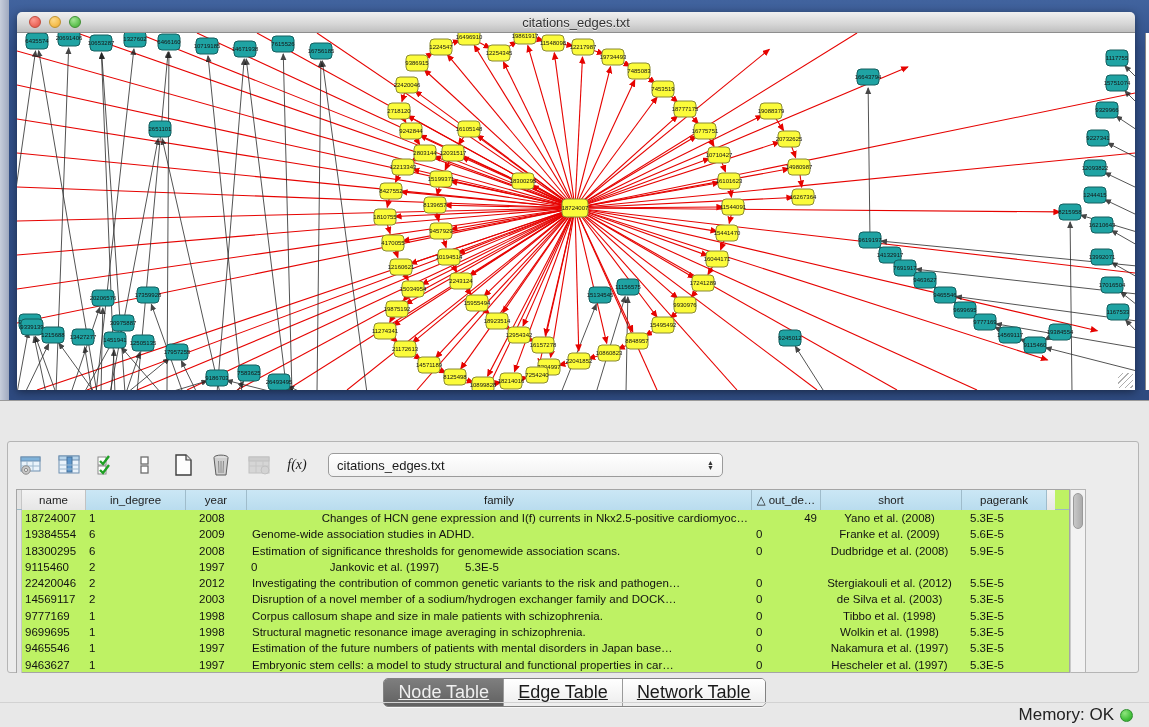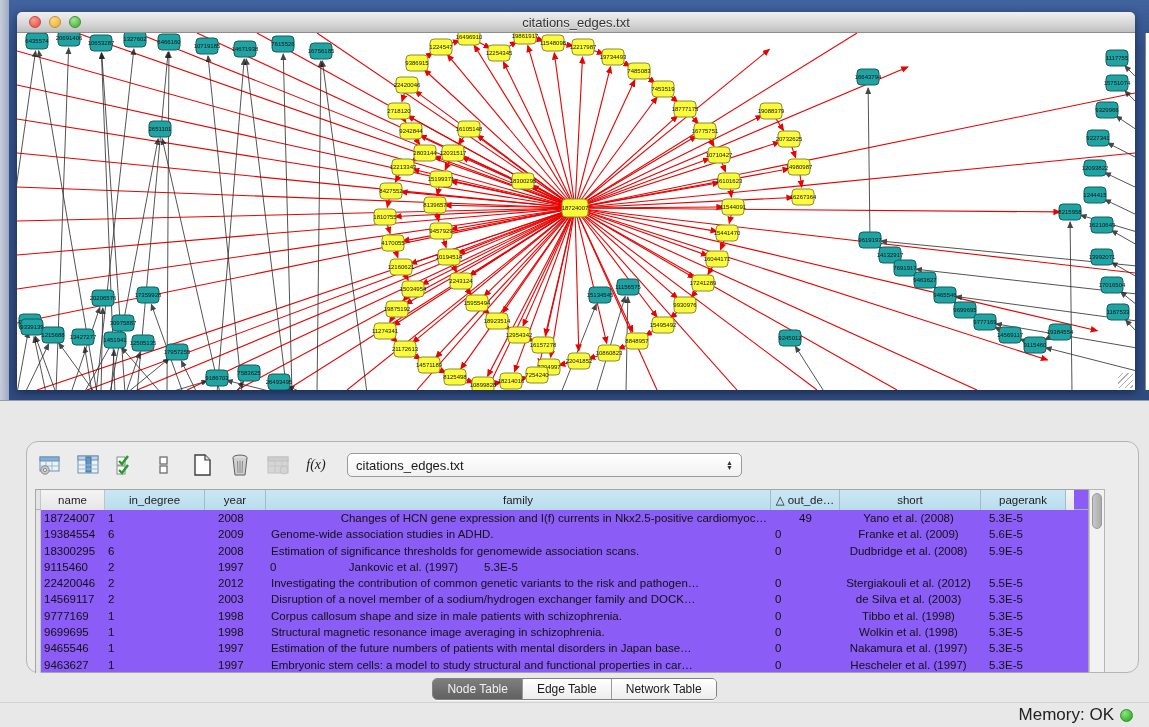--- a/index.html
+++ b/index.html
@@ -34,52 +34,52 @@
   .gnode-label{font-size:6px;fill:#151515;text-anchor:middle;}
 
   
   .table-panel{position:absolute;top:400px;left:0;width:1149px;height:327px;background:#E8E8E8;border-top:1px solid #9A9A9A;}
   .panel-header{height:30px;display:flex;align-items:center;padding:0 14px;
     background:linear-gradient(180deg,#EFEFEF,#E2E2E2);}
   .panel-title{font-size:13px;color:#3A3A3A;flex:1;}
   .ph-btn{width:22px;height:22px;display:flex;align-items:center;justify-content:center;border:none;background:transparent;cursor:pointer;padding:0;}
   .close-x{font-size:16px;font-weight:bold;color:#1A1A1A;line-height:1;}
 
-  .inner-box{position:absolute;left:26px;right:10px;top:40px;height:232px;
-    border:1px solid #B5B5B5;border-radius:12px;background:#ECECEC;}
+  .inner-box{position:absolute;left:7px;right:10px;top:40px;height:232px;
+    border:1px solid #B5B5B5;border-radius:3px;background:#ECECEC;}
   .toolbar{position:absolute;top:4px;left:10px;height:38px;display:flex;align-items:center;gap:12px;}
   .tb-btn{width:26px;height:26px;border:none;background:transparent;padding:1px;cursor:pointer;
     display:flex;align-items:center;justify-content:center;}
   .fx-label{font-size:14px;font-style:italic;color:#1A1A1A;font-family:"Liberation Serif",serif;}
   .combo{margin-left:6px;width:395px;height:24px;border:1px solid #9B9B9B;border-radius:5px;
     background:linear-gradient(180deg,#FFFFFF,#F2F2F2);display:flex;align-items:center;padding:0 8px;
     box-shadow:inset 0 1px 0 #fff;}
   .combo-text{flex:1;font-size:13px;color:#1A1A1A;}
   .combo-arrows{display:flex;flex-direction:column;line-height:5px;font-size:7px;color:#333;}
 
-  .tbl{position:absolute;left:8px;top:47px;width:1054px;height:184px;background:#8b5cf6;
+  .tbl{position:absolute;left:8px;top:47px;width:1054px;height:184px;background:#bef264;
     border:1px solid #A5A5A5;font-size:11.5px;color:#111;}
   .hdr-row{display:flex;height:20px;border-bottom:1px solid #9FB9C6;}
   .hdr-cell{display:flex;align-items:center;justify-content:center;height:20px;
     background:linear-gradient(180deg,#CBE7F5,#B9DCEE);border-right:1px solid #9FBCCB;
     font-size:11.5px;color:#1C1C1C;overflow:hidden;white-space:nowrap;}
   .hdr-cell.plain{background:linear-gradient(180deg,#F4F4F4,#E6E6E6);border-right:1px solid #C2C2C2;}
   .rowhdr{width:5px;background:#E4E4E4;border-right:1px solid #C6C6C6;}
   .trow{display:flex;height:16.3px;align-items:center;}
   .tcell{padding:0 4px;white-space:nowrap;overflow:hidden;height:16.3px;line-height:16.3px;}
   .vscroll{position:absolute;right:-17px;top:-1px;width:16px;height:184px;background:#F2F2F2;
     border:1px solid #B5B5B5;border-left:1px solid #C9C9C9;}
   .vthumb{position:absolute;left:2px;top:3px;width:10px;height:36px;border-radius:6px;
     background:linear-gradient(90deg,#C8C8C8,#ABABAB);border:1px solid #999;}
 
   .tabbar{position:absolute;left:0;right:0;top:277px;display:flex;justify-content:center;}
   .segmented{display:flex;border:1px solid #828282;border-radius:5px;overflow:hidden;
     box-shadow:0 1px 0 rgba(255,255,255,.7);}
-  .seg{padding:3px 14px;font-size:12px;background:linear-gradient(180deg,#FFFFFF,#EDEDED);
-    color:#1A1A1A;border-right:1px solid #9A9A9A;cursor:pointer;}
+  .seg{padding:3px 14px;font-size:18px;background:linear-gradient(180deg,#FFFFFF,#EDEDED);
+    color:#1A1A1A;border-right:1px solid #9A9A9A;cursor:pointer;text-decoration:underline;}
   .seg:last-child{border-right:none;}
   .seg.sel{background:linear-gradient(180deg,#7E7E7E,#616161);color:#F0F0F0;}
 
   .statusbar{position:absolute;left:0;right:0;bottom:0;height:25px;border-top:1px solid #D2D2D2;
     display:flex;align-items:center;justify-content:flex-end;padding-right:16px;gap:6px;}
   .mem-label{font-size:17px;color:#222;}
   .mem-dot{width:13px;height:13px;border-radius:50%;
     background:radial-gradient(circle at 35% 30%,#8FE57E,#44C03C 60%,#2F9A2C);border:1px solid #2E8F2E;}
 </style>
 </head>
@@ -634,21 +634,21 @@
             <div class="hdr-cell" style="width: 85px;">pagerank</div>
             <div class="hdr-cell plain" style="width: 8px; border-right: none;"></div>
           </div>
         <div id="body-rows">
             <div class="trow">
               <div class="rowhdr" style="height: 16.3px;"></div>
               <div class="tcell" style="width: 64px; text-align: left; padding-left: 3px;">18724007</div>
               <div class="tcell" style="width: 100px; text-align: left; padding-left: 3px;">1</div>
               <div class="tcell" style="width: 61px; text-align: left; padding-left: 13px;">2008</div>
               <div class="tcell" style="width: 505px; text-align: right; padding-left: 5px;">Changes of HCN gene expression and I(f) currents in Nkx2.5-positive cardiomyoc…</div>
-              <div class="tcell" style="width: 69px; text-align: center; padding-left: 4px;">49</div>
+              <div class="tcell" style="width: 69px; text-align: right; padding-left: 4px;">49</div>
               <div class="tcell" style="width: 141px; text-align: center; padding-left: 0px;">Yano et al. (2008)</div>
               <div class="tcell" style="width: 85px; text-align: left; padding-left: 8px;">5.3E-5</div>
             </div>
             <div class="trow">
               <div class="rowhdr" style="height: 16.3px;"></div>
               <div class="tcell" style="width: 64px; text-align: left; padding-left: 3px;">19384554</div>
               <div class="tcell" style="width: 100px; text-align: left; padding-left: 3px;">6</div>
               <div class="tcell" style="width: 61px; text-align: left; padding-left: 13px;">2009</div>
               <div class="tcell" style="width: 505px; text-align: left; padding-left: 5px;">Genome-wide association studies in ADHD.</div>
               <div class="tcell" style="width: 69px; text-align: left; padding-left: 4px;">0</div>

